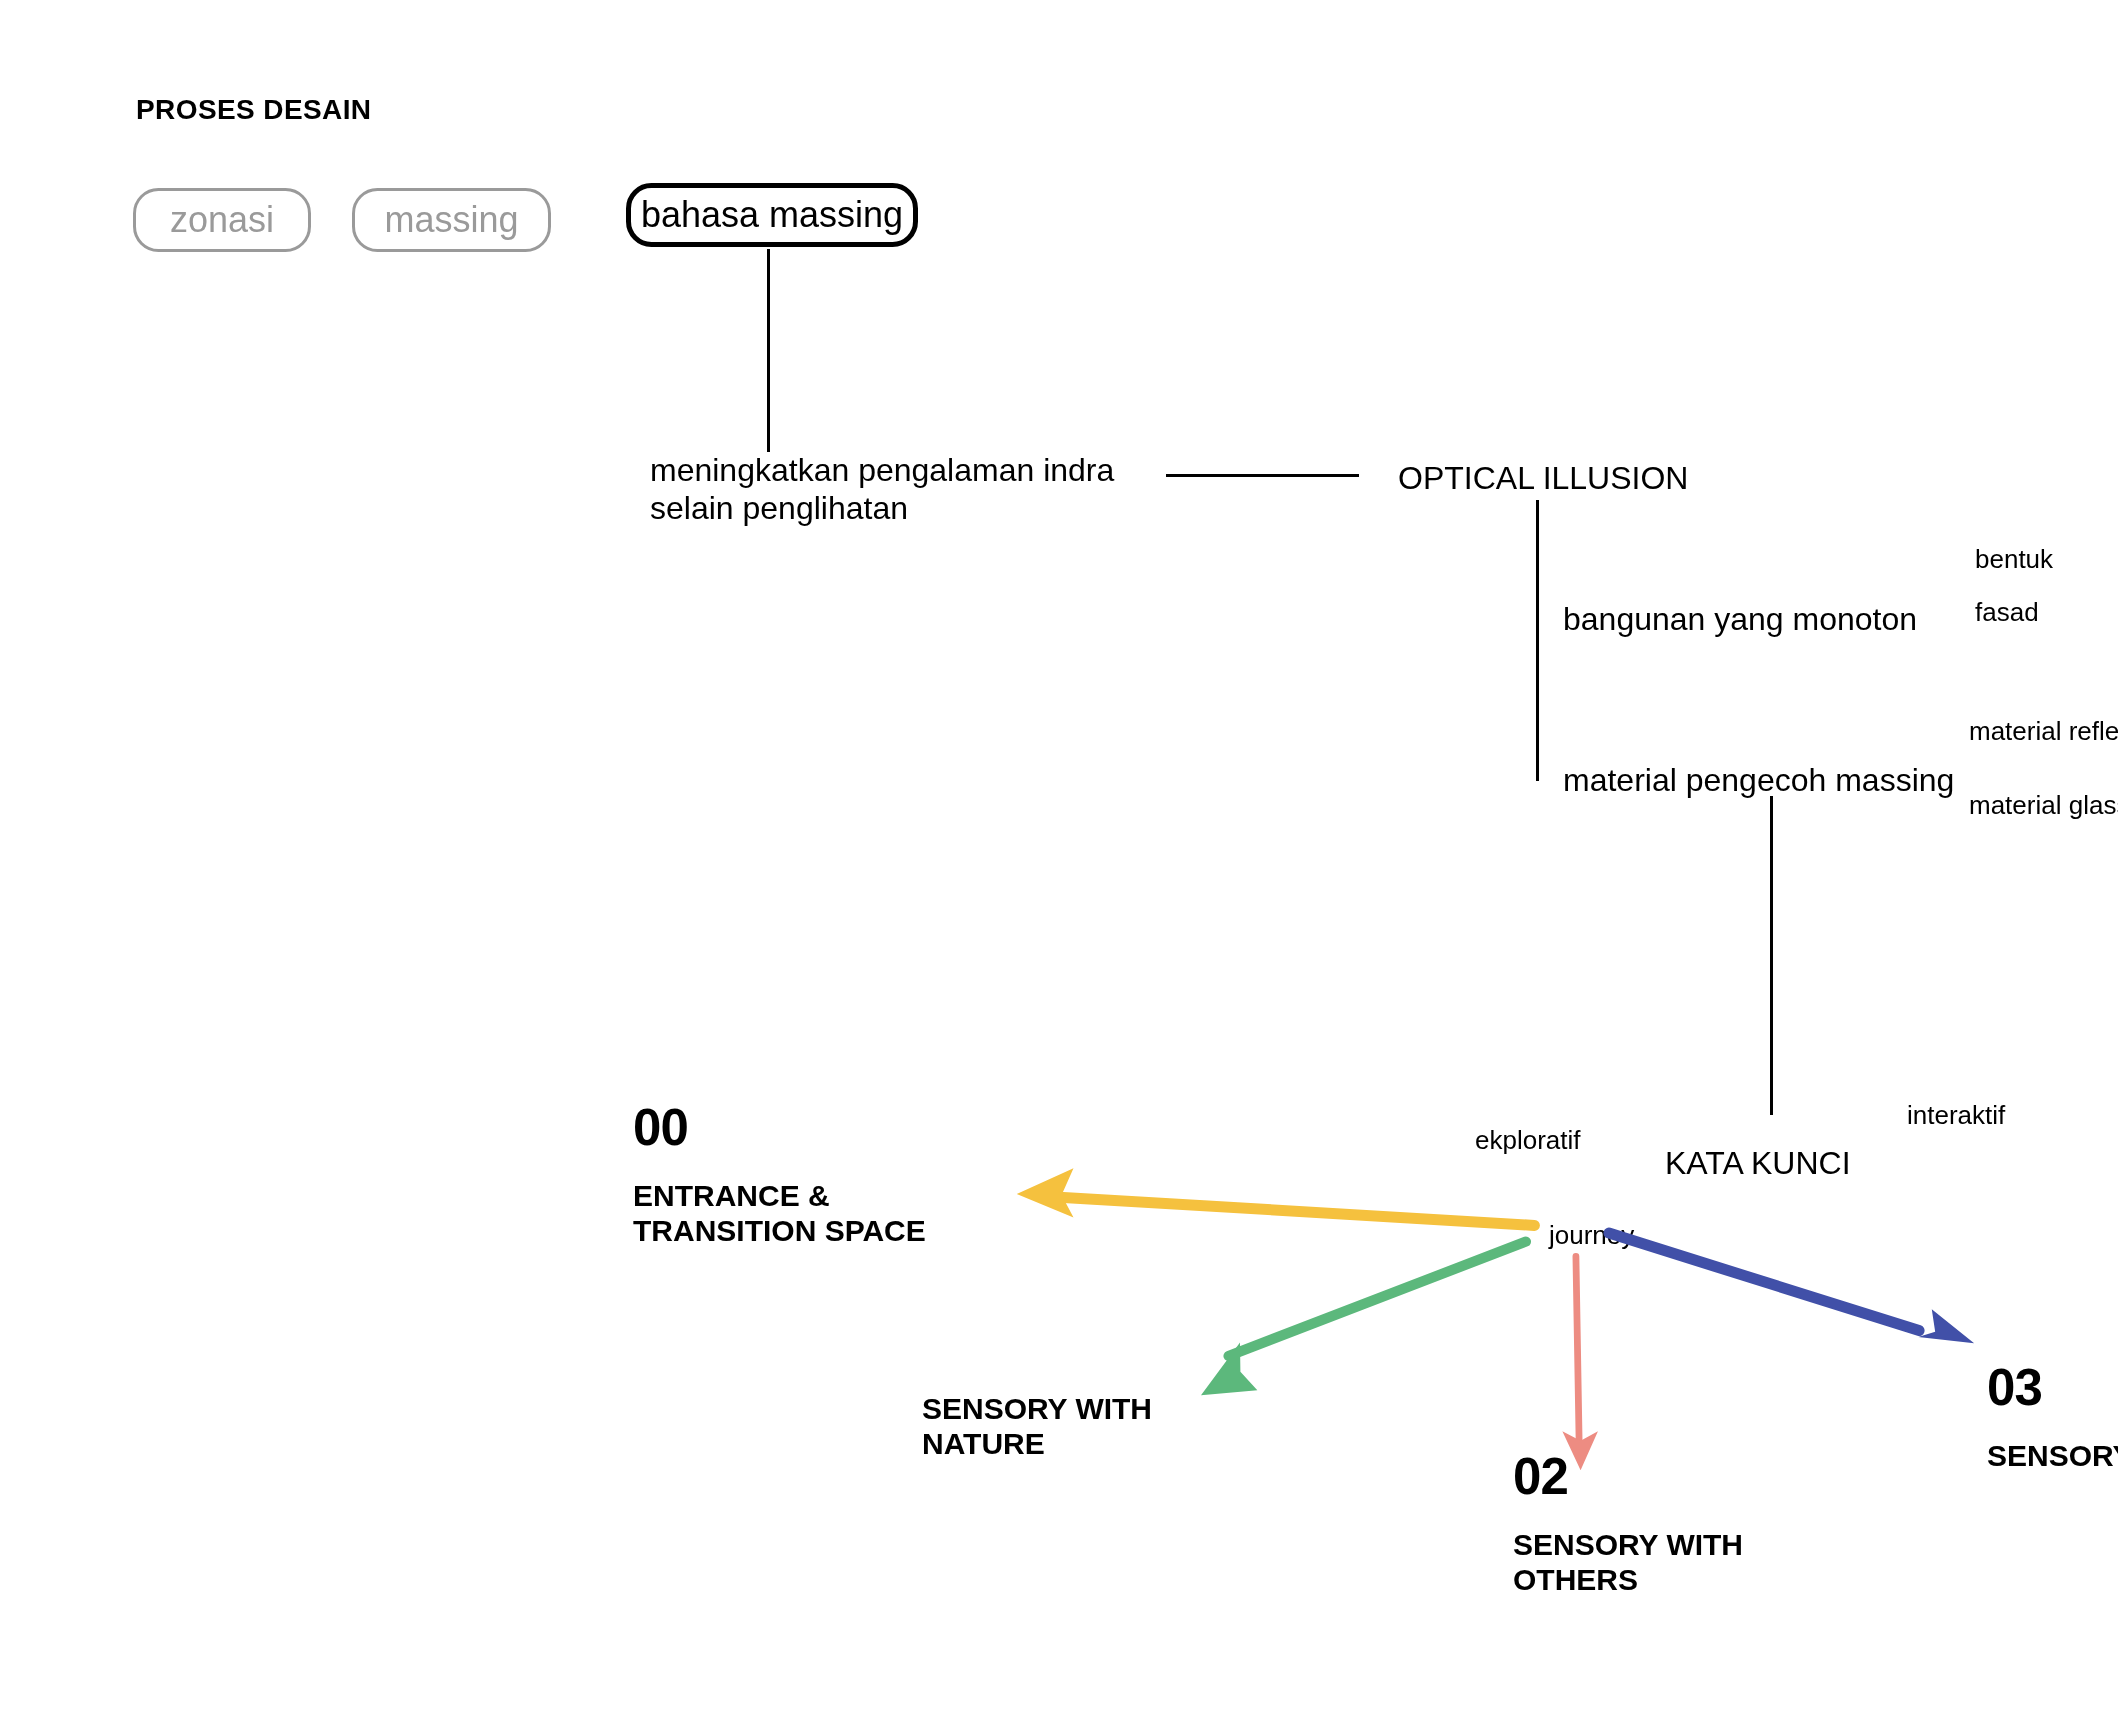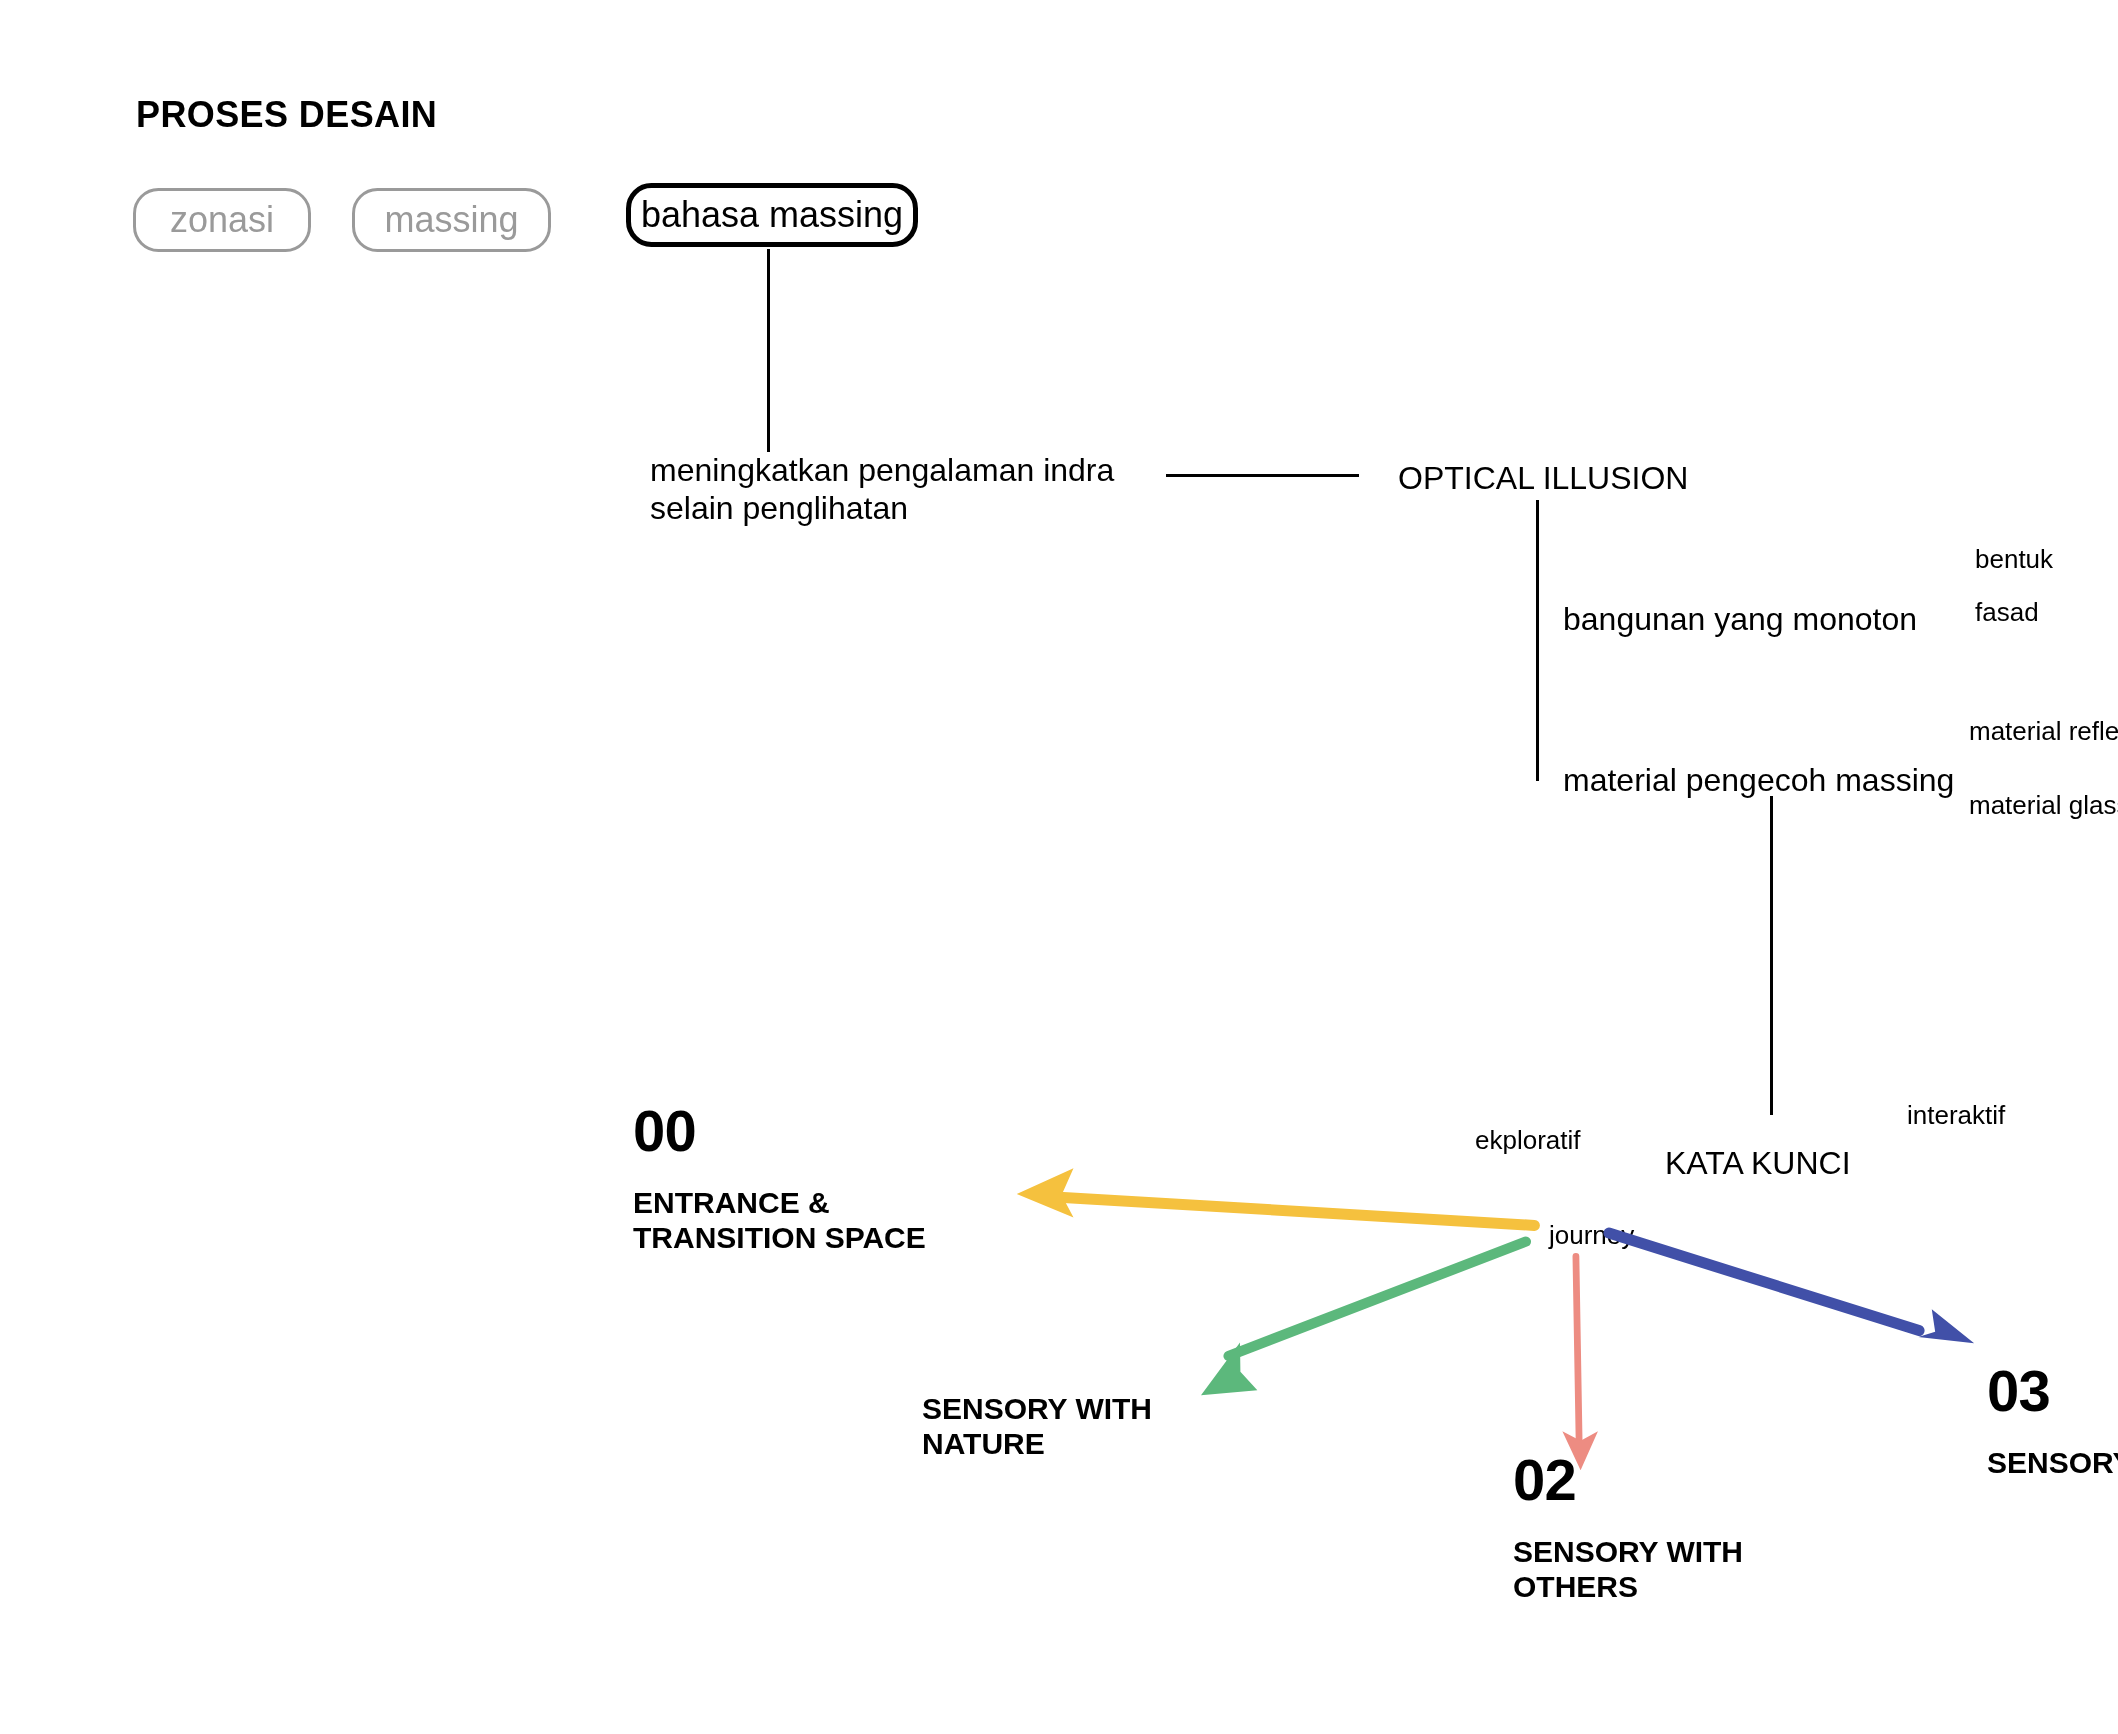--- a/index.html
+++ b/index.html
@@ -20,21 +20,21 @@
     overflow: hidden;
   }
 
   
   .abs { position: absolute; }
 
   
   #page-title {
     left: 136px;
     top: 94px;
-    font-size: 36px;
+    font-size: 28px;
     font-weight: 700;
     letter-spacing: 0.4px;
     color: #000000;
     white-space: nowrap;
   }
 
   
   .pill {
     position: absolute;
     display: flex;
@@ -105,21 +105,21 @@
   #txt-mat-refl     { left: 1969px; top: 716px; }
   #txt-mat-glass    { left: 1969px; top: 790px; }
   #txt-ekploratif   { left: 1475px; top: 1125px; }
   #txt-interaktif   { left: 1907px; top: 1100px; }
   #txt-kata-kunci   { left: 1665px; top: 1144px; }
   #txt-journey      { left: 1549px; top: 1220px; }
 
   
   .num-block { position: absolute; }
   .num {
-    font-size: 58px;
+    font-size: 51px;
     font-weight: 700;
     line-height: 1;
     letter-spacing: -0.8px;
     color: #000000;
   }
   .num-caption {
     font-size: 30px;
     font-weight: 700;
     line-height: 1.18;
     letter-spacing: 0px;

